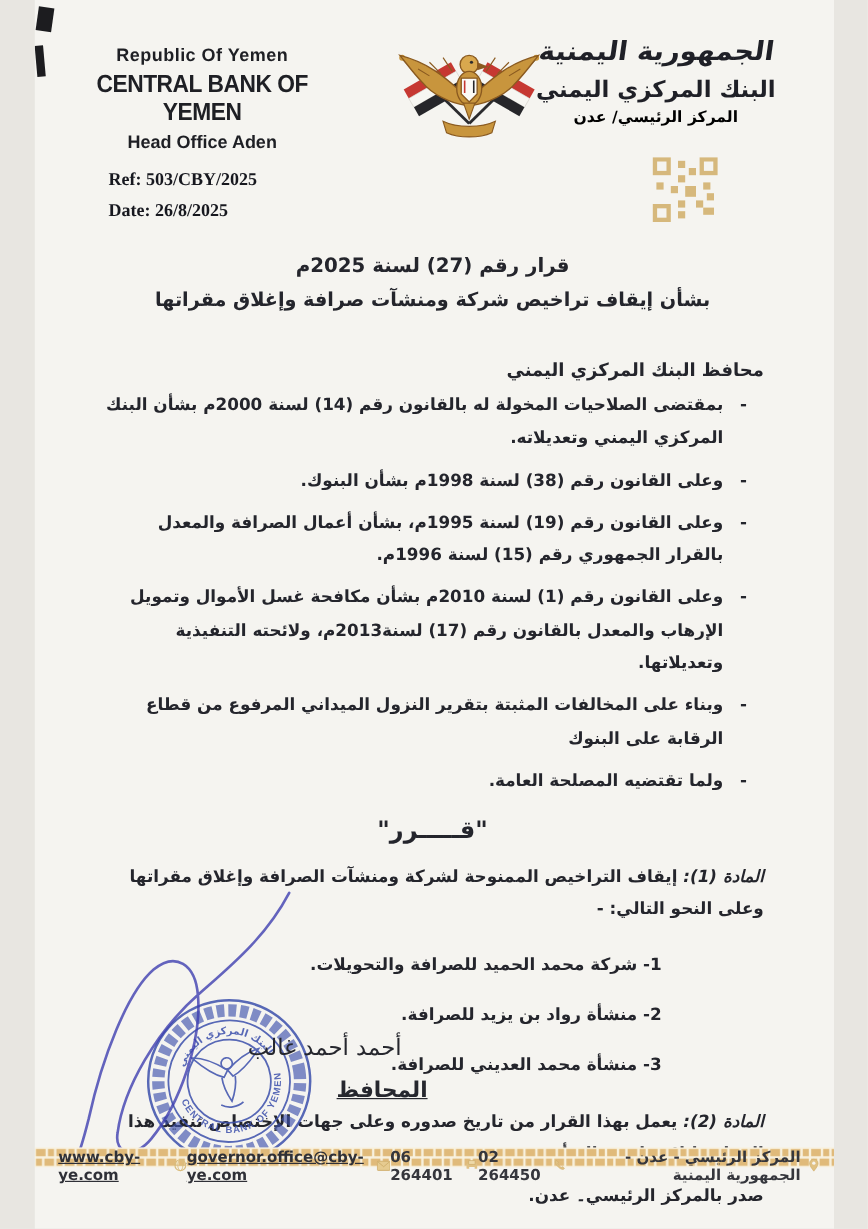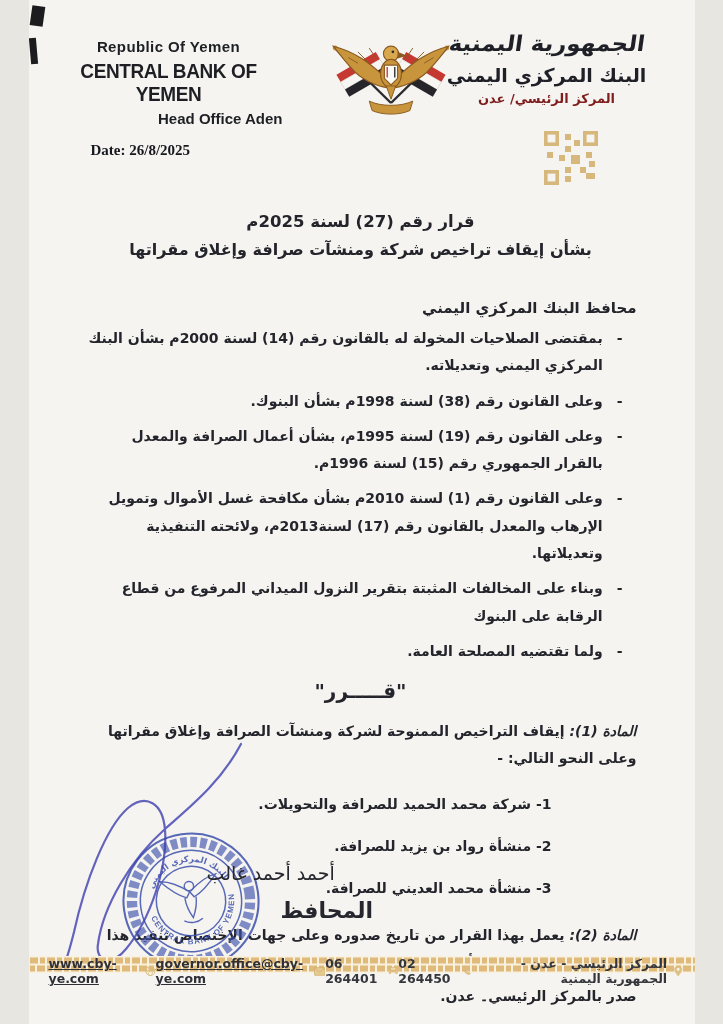--- a/index.html
+++ b/index.html
@@ -6,29 +6,29 @@
   .page{
     position:relative;width:666px;height:1024px;margin:0 auto;
     background:#f5f4f0;overflow:hidden;
     font-family:"DejaVu Sans",sans-serif;color:#23242a;
   }
   
   .hdr-left{position:absolute;left:26px;top:38px;width:228px;text-align:center;
     font-family:"Liberation Sans","DejaVu Sans",sans-serif;color:#1e1f24;}
   .hdr-left .country{font-size:15px;font-weight:700;letter-spacing:.4px;}
   .hdr-left .bank{font-size:19px;font-weight:700;letter-spacing:-.4px;margin-top:6px;transform:scaleY(1.08);}
-  .hdr-left .office{font-size:15px;font-weight:700;margin-top:5px;text-align:right;}
+  .hdr-left .office{font-size:15px;font-weight:700;margin-top:5px;}
   .refblock{position:absolute;left:62px;top:137px;text-align:left;
     font-family:"Liberation Serif","DejaVu Serif",serif;font-weight:700;
     font-size:15px;line-height:1.75;color:#17181f;}
   .emblem{position:absolute;left:291px;top:30px;}
   .hdr-right{position:absolute;right:28px;top:30px;width:240px;text-align:center;direction:rtl;color:#1f2027;}
   .hdr-right .callig{font-size:23px;font-weight:700;transform:skewX(-8deg) scaleY(.95);letter-spacing:-1px;}
   .hdr-right .bank-ar{font-size:19px;font-weight:700;margin-top:8px;}
-  .hdr-right .office-ar{font-size:13px;font-weight:700;margin-top:5px;color:#7f1d1d;}
+  .hdr-right .office-ar{font-size:13px;font-weight:700;margin-top:5px;color:#000000;}
   .qr{position:absolute;right:96px;top:131px;}
   .artifact{position:absolute;background:#1c1c1f;}
   
   .doc{position:absolute;top:212px;right:58px;left:56px;direction:rtl;text-align:right;
     font-size:14px;font-weight:700;color:#24252c;}
   .t1{text-align:center;font-size:16.5px;}
   .t2{text-align:center;font-size:16px;margin-top:9px;}
   .salutation{margin-top:40px;font-size:15px;}
   .bullets{margin-top:4px;}
   .bullet{display:flex;gap:14px;margin-top:8px;line-height:1.95;}
@@ -36,21 +36,21 @@
   .bullet .txt{flex:1 1 auto;}
   .qarrar{text-align:center;font-size:20px;margin-top:14px;letter-spacing:.5px;}
   .article{margin-top:15px;line-height:1.9;}
   .article .lbl{font-weight:800;font-style:italic;}
   .entities{margin:20px 85px 0 0;}
   .entity{margin-bottom:26px;margin-top:25px;}
   .issued{margin-top:12px;}
   .dates{margin-top:18px;margin-right:138px;line-height:1.85;font-size:14.5px;}
   
   .sig-name{position:absolute;left:178px;top:862px;font-size:19px;font-weight:400;color:#26272e;direction:rtl;letter-spacing:1px;}
-  .sig-title{position:absolute;left:252px;top:898px;font-size:22px;font-weight:800;color:#26272e;direction:rtl;letter-spacing:3px;}
+  .sig-title{position:absolute;left:252px;top:898px;font-size:18px;font-weight:800;color:#26272e;direction:rtl;letter-spacing:3px;text-decoration:underline;}
   .stamp{position:absolute;left:84px;top:826px;opacity:.85;}
   .sigpath{position:absolute;left:0;top:0;pointer-events:none;}
   
   .goldband{position:absolute;left:0;top:956px;width:723px;height:17px;}
   .footer{position:absolute;left:20px;right:12px;top:956px;display:flex;align-items:center;
     justify-content:space-between;direction:ltr;font-size:12.5px;font-weight:700;color:#35363c;}
   .footer .lnk{text-decoration:underline;color:#2f3037;}
   .footer .seg{display:flex;align-items:center;gap:7px;}
   .footer .ar{direction:rtl;}
   .ico{display:inline-block;vertical-align:middle;}
@@ -62,20 +62,21 @@
 
   <div class="artifact" style="left:2px;top:6px;width:13px;height:20px;transform:rotate(8deg);"></div>
   <div class="artifact" style="left:1px;top:38px;width:7px;height:26px;transform:rotate(-5deg);"></div>
 
   <div class="hdr-left">
     <div class="country">Republic Of Yemen</div>
     <div class="bank">CENTRAL BANK OF YEMEN</div>
     <div class="office">Head Office Aden</div>
   </div>
   <div class="refblock">
+    <div>Ref: 503/CBY/2025</div>
     <div>Date: 26/8/2025</div>
   </div>
 
   <svg class="emblem" width="142" height="92" viewBox="0 0 150 95">
 
     <line x1="75" y1="76" x2="16" y2="18" stroke="#2b2b2e" stroke-width="2.5"></line>
     <line x1="75" y1="76" x2="134" y2="18" stroke="#2b2b2e" stroke-width="2.5"></line>
     <circle cx="16" cy="18" r="2.6" fill="#c8953d"></circle>
     <circle cx="134" cy="18" r="2.6" fill="#c8953d"></circle>
 

